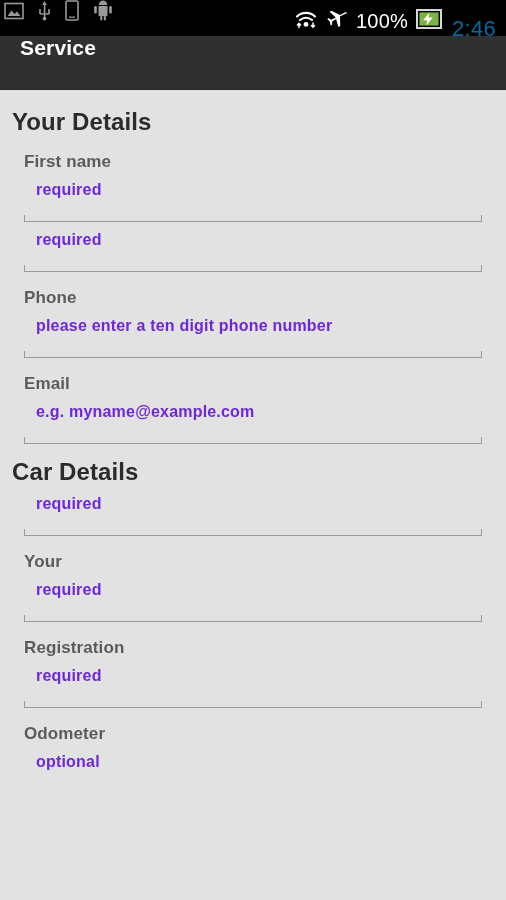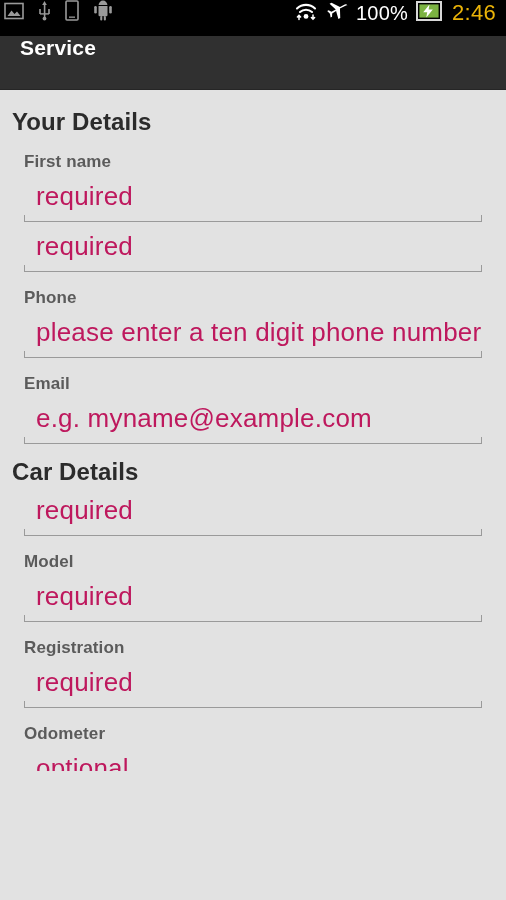--- a/index.html
+++ b/index.html
@@ -35,25 +35,26 @@
   }
   .sb-icon { display: block; }
 
   .battery-text {
     color: #ffffff;
     font-size: 20px;
     letter-spacing: 0.2px;
     font-family: "Liberation Sans", sans-serif;
   }
   .clock-text {
-    color: #eab308;
+    color: #0369a1;
     font-size: 22px;
     letter-spacing: 0.3px;
     padding-left: 2px;
     font-family: "Liberation Sans", sans-serif;
+    margin-top: 16px;
   }
 
   
   .app-bar {
     width: 506px;
     height: 54px;
     background: #303030;
     display: flex;
     padding-left: 20px;
     border-bottom: 1px solid #262626;
@@ -86,26 +87,27 @@
 
   .field { position: relative; margin-left: 12px; }
   .field-label {
     font-size: 17px;
     font-weight: bold;
     color: #5b5b5b;
     letter-spacing: 0.1px;
     padding-top: 16px;
   }
   .field-input {
-    font-size: 26px;
-    color: #be185d;
+    font-size: 16px;
+    color: #6d28d9;
     letter-spacing: 0.2px;
     padding: 9px 0 0 12px;
     height: 40px;
     white-space: nowrap;
+    font-weight: bold;
   }
   
   .field-underline {
     position: relative;
     height: 8px;
     margin-top: 2px;
   }
   .field-underline::before {
     content: "";
     position: absolute;
@@ -248,21 +250,21 @@
 
   <div class="field">
     <div class="field-input">required</div>
     <div class="field-underline">
       <span class="tick tick-left"></span>
       <span class="tick tick-right"></span>
     </div>
   </div>
 
   <div class="field">
-    <div class="field-label">Model</div>
+    <div class="field-label">Your</div>
     <div class="field-input">required</div>
     <div class="field-underline">
       <span class="tick tick-left"></span>
       <span class="tick tick-right"></span>
     </div>
   </div>
 
   <div class="field">
     <div class="field-label">Registration</div>
     <div class="field-input">required</div>

